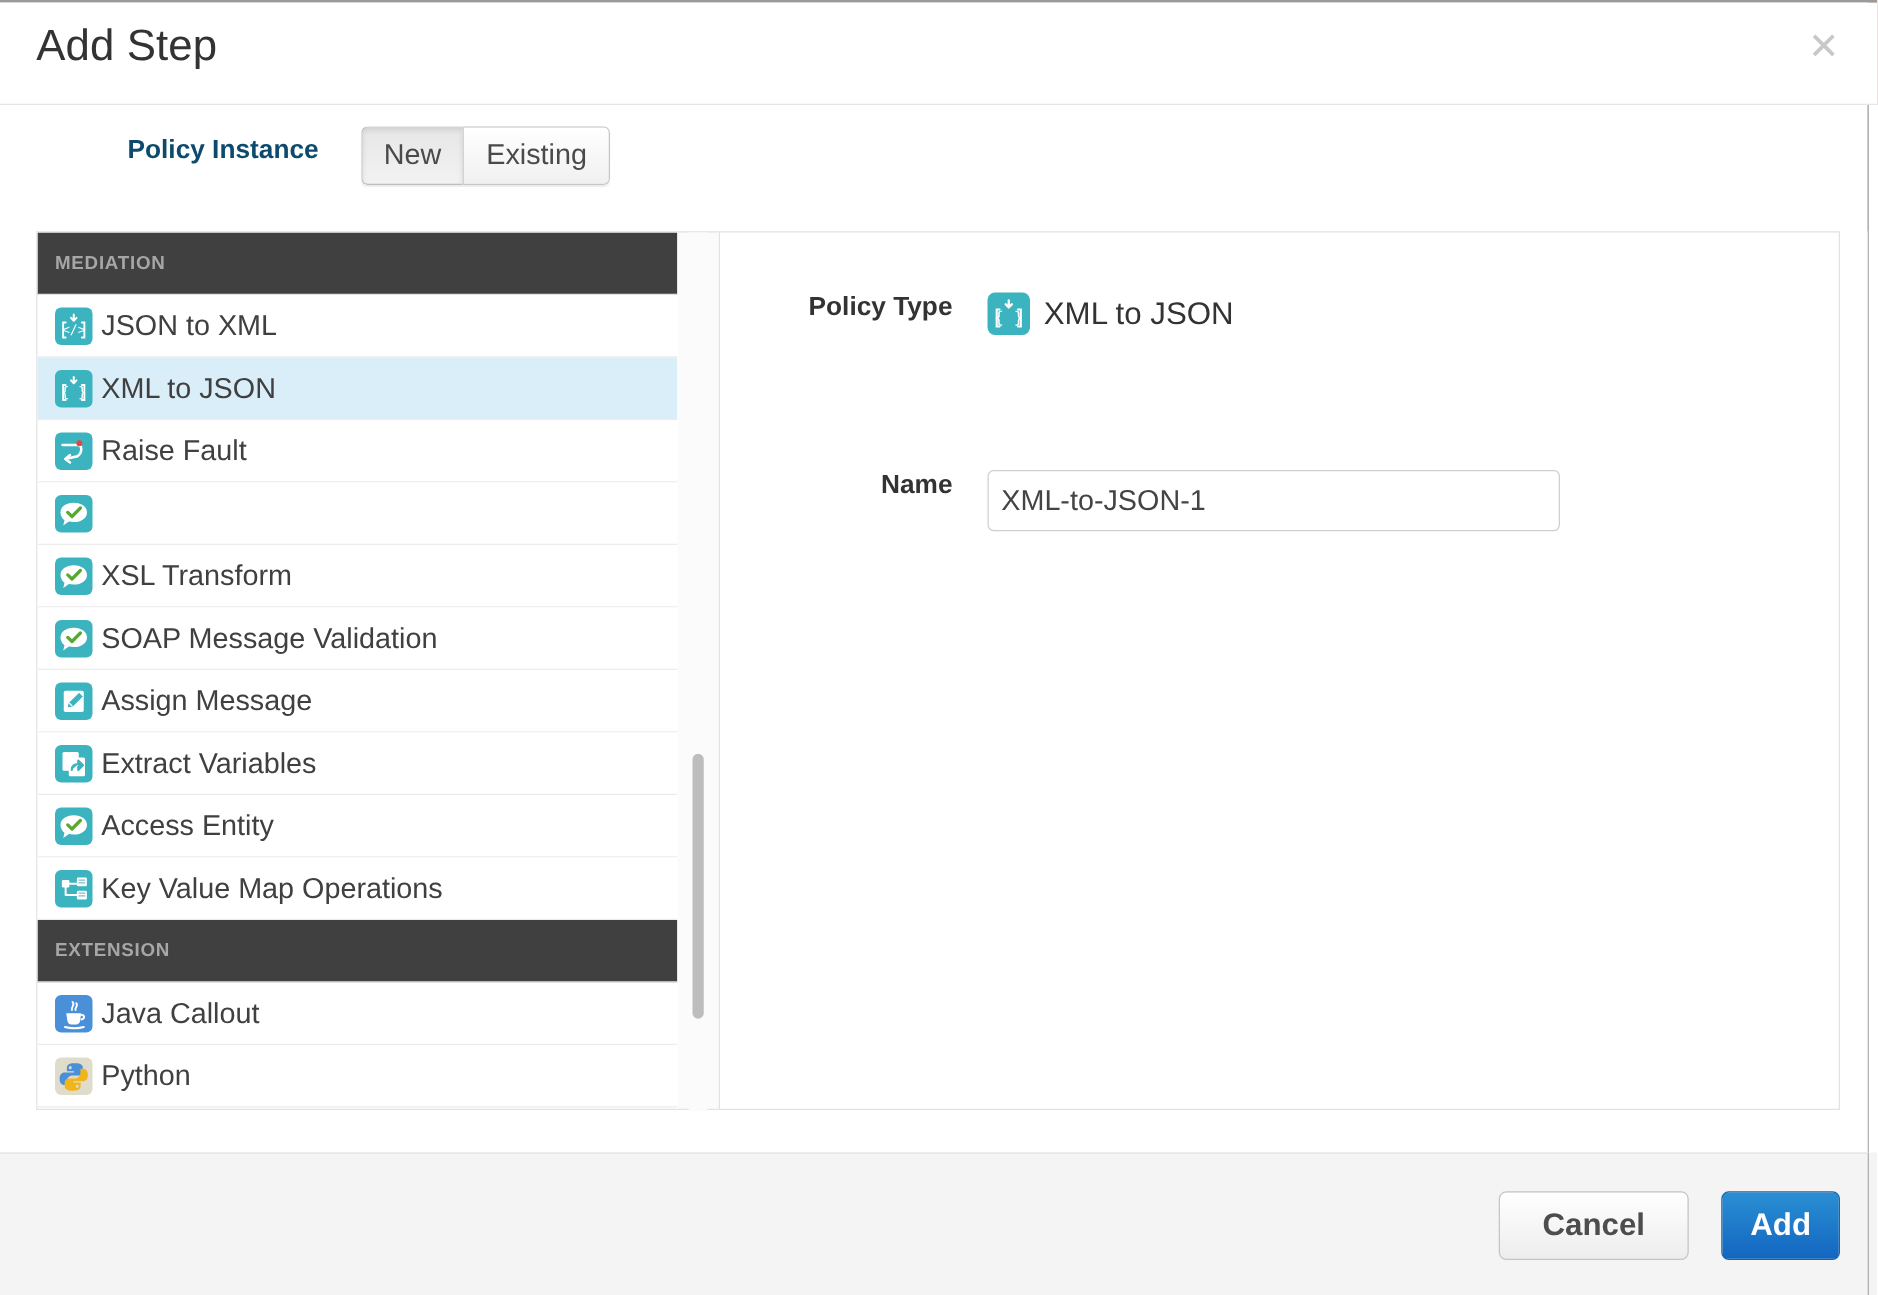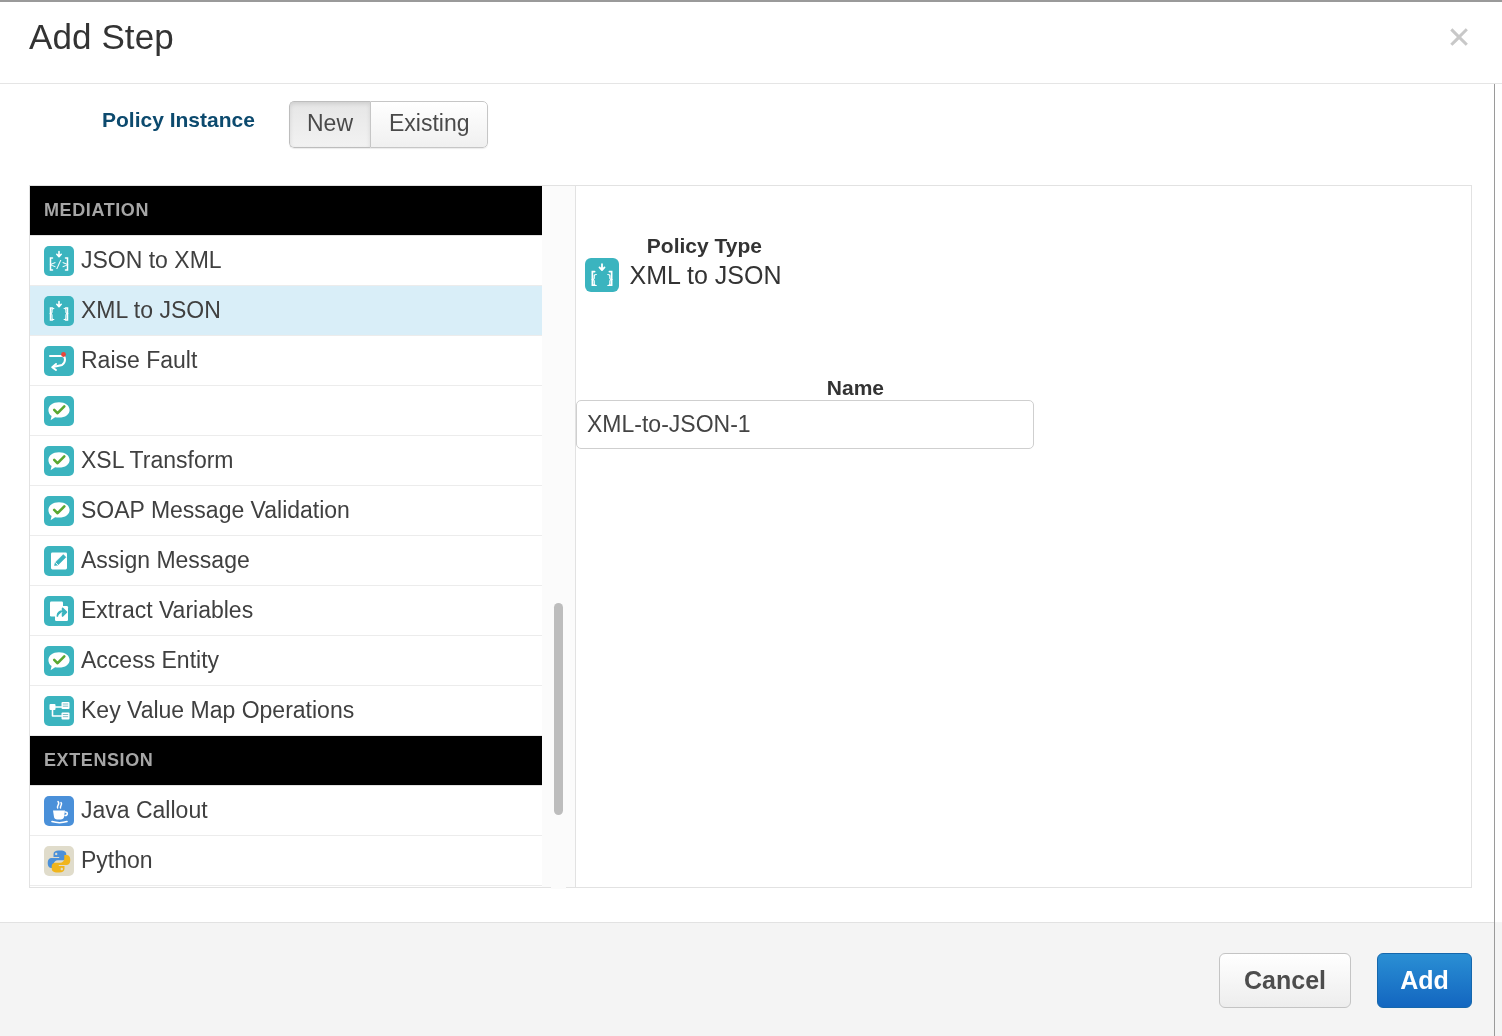--- a/index.html
+++ b/index.html
@@ -134,26 +134,26 @@
     position: relative;
     width: 513px;
     height: 703px;
     background: #fff;
     border: 1px solid #e2e2e2;
     border-right: none;
     overflow: hidden;
   }
   .section-head {
     height: 50px;
-    background: #000000;
+    background: #404040;
     border-bottom: 1px solid #e2e2e2;
     display: flex;
     align-items: center;
     padding-left: 14px;
-    font-size: 18px;
+    font-size: 15px;
     font-weight: bold;
     color: #a6a6a6;
     letter-spacing: 0.6px;
   }
   .policy-item {
     height: 50px;
     display: flex;
     align-items: center;
     padding-left: 14px;
     border-bottom: 1px solid #ececec;
@@ -199,22 +199,20 @@
     flex: 1;
     height: 703px;
     background: #fff;
     border: 1px solid #e2e2e2;
     border-left: 1px solid #e2e2e2;
   }
 
   .form-row {
     position: absolute;
     display: flex;
-    align-items: center;
-    flex-direction: column;
   }
   .form-label {
     font-size: 21px;
     font-weight: bold;
     color: #333;
     text-align: right;
     width: 214px;
     padding-right: 28px;
   }
   .policy-type-value {
@@ -251,21 +249,21 @@
     position: absolute;
     font-size: 25px;
     font-weight: bold;
     border-radius: 6px;
     cursor: pointer;
     font-family: "Liberation Sans", sans-serif;
     line-height: 1;
   }
   .btn-cancel {
     right: 143px; top: 30px;
-    width: 132px; height: 55px;
+    width: 152px; height: 55px;
     color: #4d4d4d;
     border: 1px solid #c4c4c4;
     background: linear-gradient(to bottom, #ffffff 0%, #ededed 100%);
   }
   .btn-add {
     right: 22px; top: 30px;
     width: 95px; height: 55px;
     color: #ffffff;
     border: 1px solid #1567ac;
     background: linear-gradient(to bottom, #2a8fd4 0%, #1366c0 100%);

